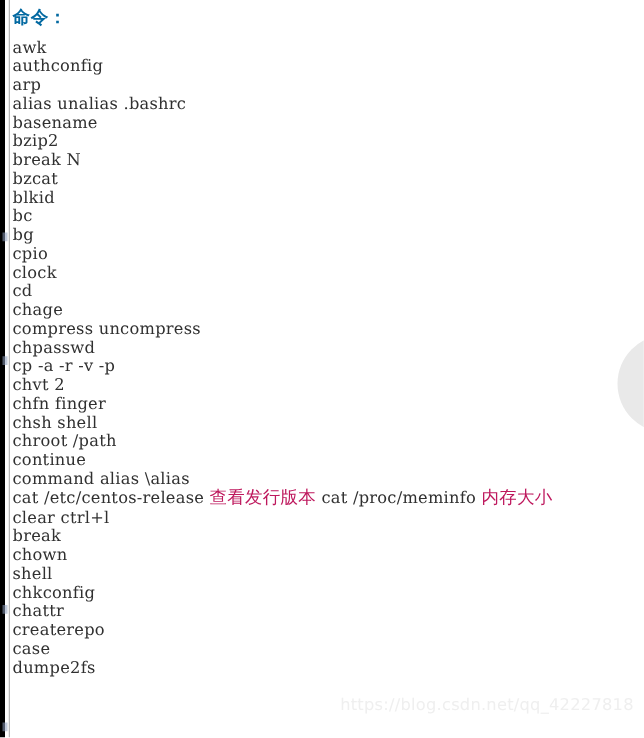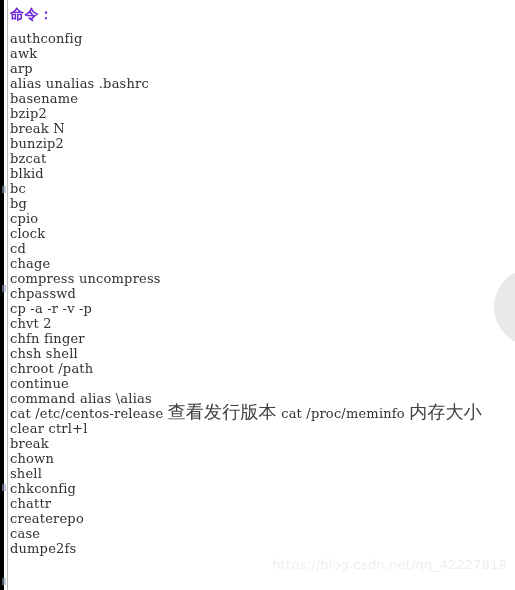--- a/index.html
+++ b/index.html
@@ -65,21 +65,21 @@
     left: 10px;
     top: 0;
     right: 0;
     z-index: 3;
   }
 
   #heading {
     font-family: "DejaVu Sans", "Liberation Sans", sans-serif;
     font-size: 14px;
     font-weight: 700;
-    color: #6d28d9;
+    color: #0369a1;
     line-height: 20px;
     padding-top: 4px;
     letter-spacing: .5px;
   }
 
   #blank-gap {
     height: 7px;
   }
 
   #command-list {
@@ -92,22 +92,22 @@
     font-family: "DejaVu Serif", "Liberation Serif", serif;
     font-size: 13px;
     line-height: 15px;
     color: #303030;
     white-space: pre;
     letter-spacing: .2px;
   }
 
   #command-list li .cn {
     font-family: Liberation Mono, monospace;
-    font-size: 18px;
-    color: #404040;
+    font-size: 14px;
+    color: #be185d;
   }
 
   #watermark {
     position: absolute;
     right: 8px;
     bottom: 18px;
     font-family: "DejaVu Sans", "Liberation Sans", sans-serif;
     font-size: 13px;
     color: #efefef;
     letter-spacing: .2px;
@@ -125,28 +125,27 @@
 <div class="gutter-mark" style="top:285px;"></div>
 <div class="gutter-mark" style="top:484px;"></div>
 <div class="gutter-mark" style="top:578px;"></div>
 
 <div id="right-circle"></div>
 
 <div id="content">
   <div id="heading">命令：</div>
   <div id="blank-gap"></div>
   <ul id="command-list">
+      <li>awk</li>
       <li>authconfig</li>
-      <li>awk</li>
       <li>arp</li>
       <li>alias unalias .bashrc</li>
       <li>basename</li>
       <li>bzip2</li>
       <li>break N</li>
-      <li>bunzip2</li>
       <li>bzcat</li>
       <li>blkid</li>
       <li>bc</li>
       <li>bg</li>
       <li>cpio</li>
       <li>clock</li>
       <li>cd</li>
       <li>chage</li>
       <li>compress uncompress</li>
       <li>chpasswd</li>

